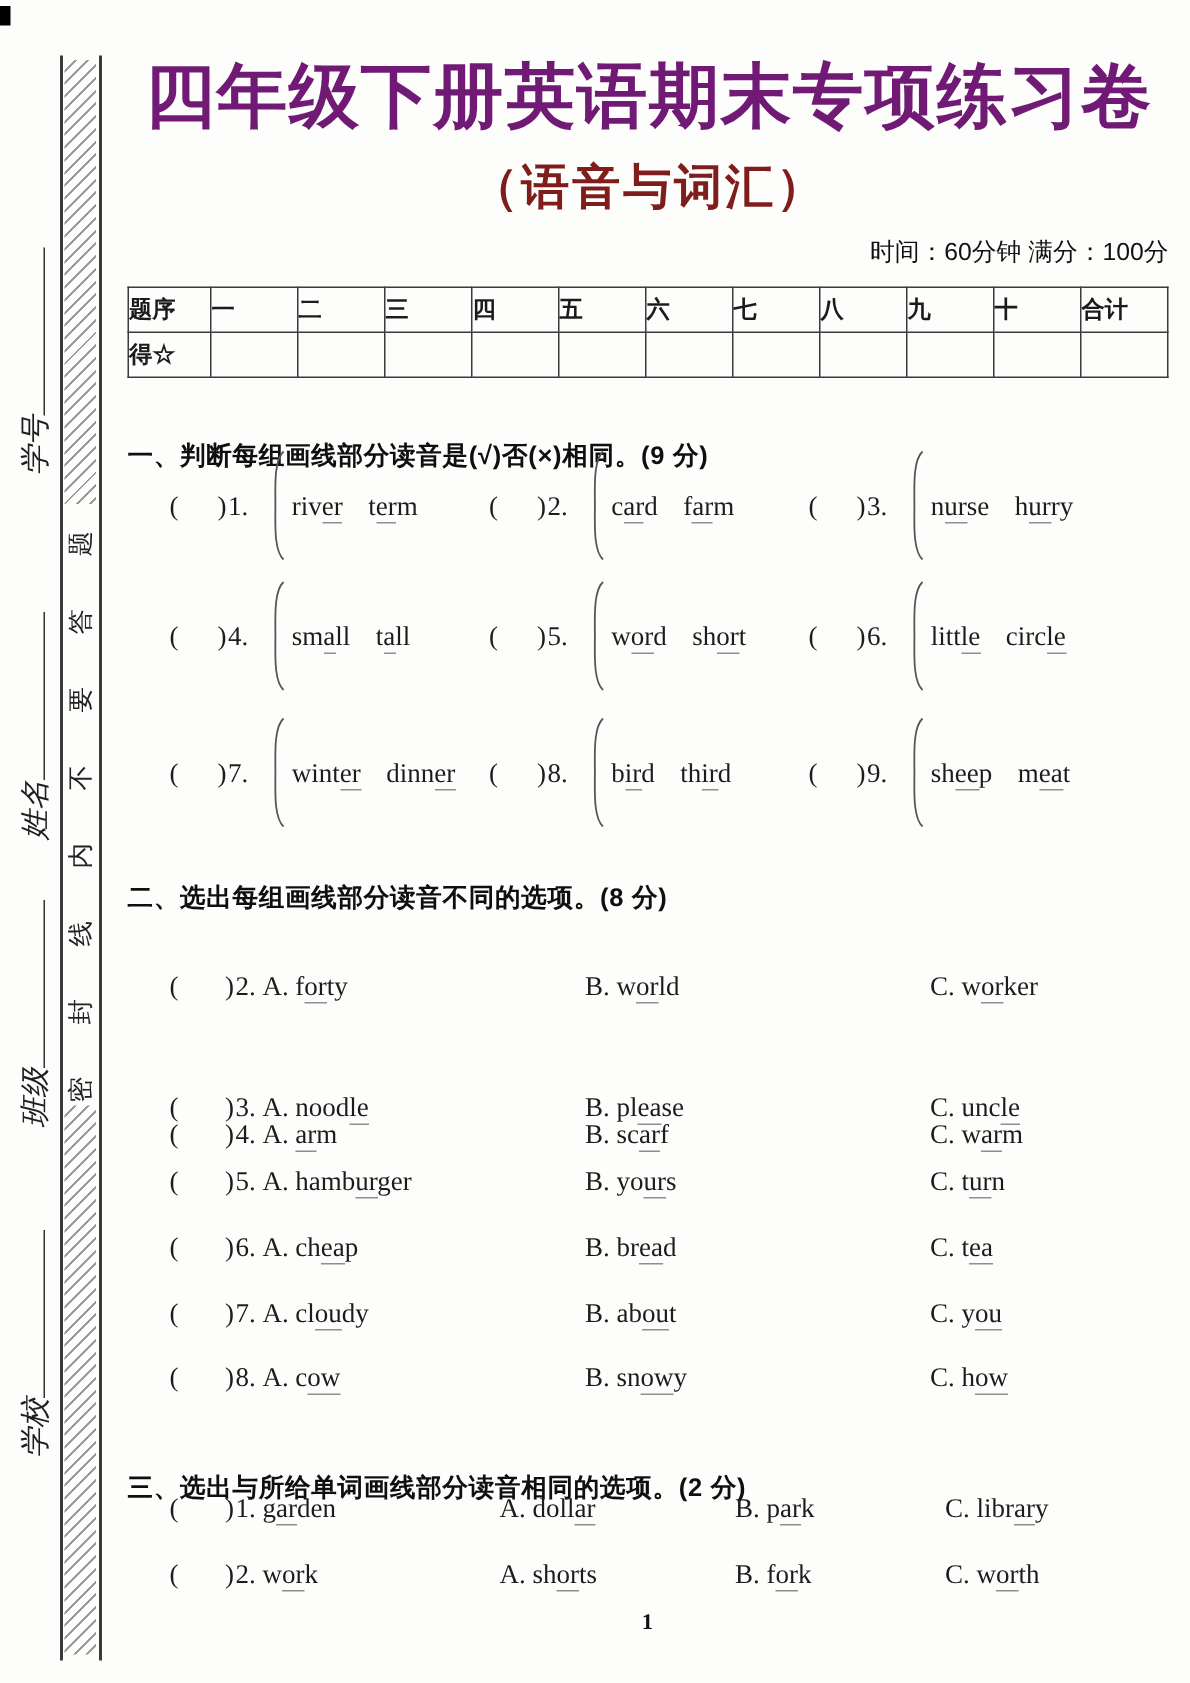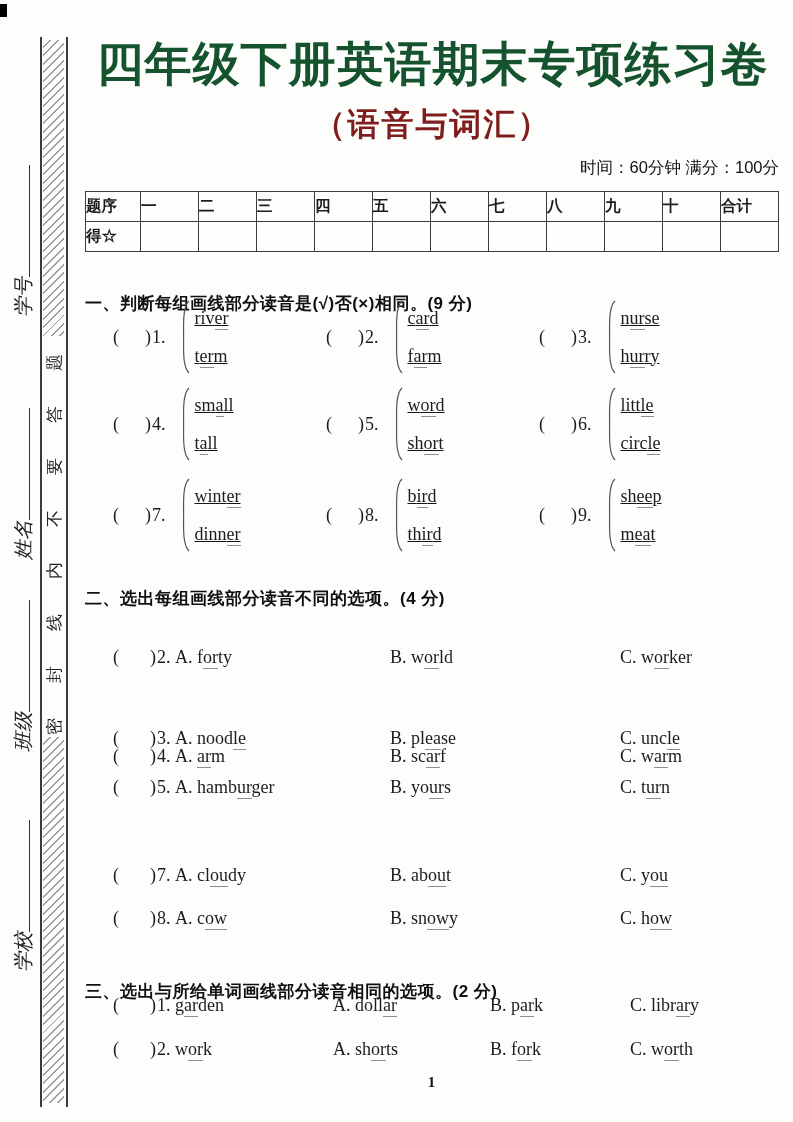--- a/index.html
+++ b/index.html
@@ -28,21 +28,21 @@
   .field-label{
     position:absolute;width:180px;height:26px;left:-67px;
     transform:rotate(-90deg);
     font-family:"DejaVu Serif",serif;font-style:italic;font-size:20px;color:#1e1e1e;
     white-space:nowrap;line-height:26px;
   }
   .fl-line{display:inline-block;width:112px;border-bottom:1.3px solid #333;height:14px;}
   
   .title{
     position:absolute;left:85px;top:33px;width:695px;text-align:center;
-    font-size:47px;font-weight:900;letter-spacing:1px;color:#14532d;white-space:nowrap;
+    font-size:47px;font-weight:900;letter-spacing:1px;color:#701a75;white-space:nowrap;
   }
   .subtitle{
     position:absolute;left:85px;top:103px;width:695px;text-align:center;
     font-size:32px;font-weight:800;letter-spacing:2px;color:#7f1d1d;
   }
   .meta{position:absolute;right:14px;top:157px;font-size:16.5px;color:#111;}
   
   table.score{
     position:absolute;left:85px;top:191px;width:694px;
     border-collapse:collapse;table-layout:fixed;
@@ -60,21 +60,21 @@
   }
   #sec1-heading{top:261px;} #sec2-heading{top:556px;} #sec3-heading{top:949px;}
   .serif, .word, .pnum, .par, .olet{font-family:"Liberation Serif",serif;font-size:18px;color:#1c1c1c;}
   .u{border-bottom:1.6px solid #8e8e8e;padding-bottom:1px;}
   .sp1{display:inline-block;width:26px;}
   .sp2{display:inline-block;width:31px;}
   #sec1-grid{position:absolute;left:113px;top:297px;width:667px;height:268px;}
   .pair-item{position:absolute;display:flex;align-items:center;height:80px;}
   .pnum{margin-left:1px;}
   .brace{margin-left:13px;flex:none;}
-  .pwords{display:flex;flex-direction:column;gap:17px;margin-left:5px;text-decoration:underline;}
+  .pwords{display:flex;gap:17px;margin-left:5px;}
   #sec2-rows{position:absolute;left:113px;top:603px;width:667px;height:340px;}
   #sec3-rows{position:absolute;left:113px;top:995px;width:667px;height:90px;}
   .opt-row{position:absolute;left:0;width:667px;height:24px;white-space:nowrap;}
   .opt-abs{position:absolute;top:0;white-space:nowrap;}
   .page-num{
     position:absolute;left:85px;top:1074px;width:693px;text-align:center;
     font-family:"Liberation Serif",serif;font-size:15px;font-weight:bold;color:#111;
   }
 </style>
 </head>
@@ -226,41 +226,46 @@
       <svg class="brace" width="11" height="76" viewBox="0 0 11 76">
         <path d="M10 2 C3.5 8 4.6 26 4.6 38 C4.6 50 3.5 68 10 74" fill="none" stroke="#555" stroke-width="1.2"></path>
       </svg>
       <span class="pwords">
         <span class="word">sh<span class="u">ee</span>p</span>
         <span class="word">m<span class="u">ea</span>t</span>
       </span>
     </div>
   </div>
 
-<div class="sec-heading" id="sec2-heading">二、选出每组画线部分读音不同的选项。(4 分)</div>
+<div class="sec-heading" id="sec2-heading">二、选出每组画线部分读音不同的选项。(8 分)</div>
 <div id="sec2-rows">
     <div class="opt-row" style="top: 43.6px;">
       <span class="opt-abs" style="left:0"><span class="par">(<i class="sp2"></i>)</span><span class="pnum">2.</span> <span class="olet">A.</span> <span class="word">f<span class="u">or</span>ty</span></span>
       <span class="opt-abs" style="left:277px"><span class="olet">B.</span> <span class="word">w<span class="u">or</span>ld</span></span>
       <span class="opt-abs" style="left:507px"><span class="olet">C.</span> <span class="word">w<span class="u">or</span>ker</span></span>
     </div>
     <div class="opt-row" style="top: 87.2px; margin-top: 38px;">
       <span class="opt-abs" style="left:0"><span class="par">(<i class="sp2"></i>)</span><span class="pnum">3.</span> <span class="olet">A.</span> <span class="word">nood<span class="u">le</span></span></span>
       <span class="opt-abs" style="left:277px"><span class="olet">B.</span> <span class="word">pl<span class="u">ea</span>se</span></span>
       <span class="opt-abs" style="left:507px"><span class="olet">C.</span> <span class="word">unc<span class="u">le</span></span></span>
     </div>
     <div class="opt-row" style="top: 130.8px; margin-top: 12px;">
       <span class="opt-abs" style="left:0"><span class="par">(<i class="sp2"></i>)</span><span class="pnum">4.</span> <span class="olet">A.</span> <span class="word"><span class="u">ar</span>m</span></span>
       <span class="opt-abs" style="left:277px"><span class="olet">B.</span> <span class="word">sc<span class="u">ar</span>f</span></span>
       <span class="opt-abs" style="left:507px"><span class="olet">C.</span> <span class="word">w<span class="u">ar</span>m</span></span>
     </div>
     <div class="opt-row" style="top: 174.4px;">
       <span class="opt-abs" style="left:0"><span class="par">(<i class="sp2"></i>)</span><span class="pnum">5.</span> <span class="olet">A.</span> <span class="word">hamb<span class="u">ur</span>ger</span></span>
       <span class="opt-abs" style="left:277px"><span class="olet">B.</span> <span class="word">yo<span class="u">ur</span>s</span></span>
       <span class="opt-abs" style="left:507px"><span class="olet">C.</span> <span class="word">t<span class="u">ur</span>n</span></span>
+    </div>
+    <div class="opt-row" style="top: 218px;">
+      <span class="opt-abs" style="left:0"><span class="par">(<i class="sp2"></i>)</span><span class="pnum">6.</span> <span class="olet">A.</span> <span class="word">ch<span class="u">ea</span>p</span></span>
+      <span class="opt-abs" style="left:277px"><span class="olet">B.</span> <span class="word">br<span class="u">ea</span>d</span></span>
+      <span class="opt-abs" style="left:507px"><span class="olet">C.</span> <span class="word">t<span class="u">ea</span></span></span>
     </div>
     <div class="opt-row" style="top: 261.6px;">
       <span class="opt-abs" style="left:0"><span class="par">(<i class="sp2"></i>)</span><span class="pnum">7.</span> <span class="olet">A.</span> <span class="word">cl<span class="u">ou</span>dy</span></span>
       <span class="opt-abs" style="left:277px"><span class="olet">B.</span> <span class="word">ab<span class="u">ou</span>t</span></span>
       <span class="opt-abs" style="left:507px"><span class="olet">C.</span> <span class="word">y<span class="u">ou</span></span></span>
     </div>
     <div class="opt-row" style="top: 305.2px;">
       <span class="opt-abs" style="left:0"><span class="par">(<i class="sp2"></i>)</span><span class="pnum">8.</span> <span class="olet">A.</span> <span class="word">c<span class="u">ow</span></span></span>
       <span class="opt-abs" style="left:277px"><span class="olet">B.</span> <span class="word">sn<span class="u">ow</span>y</span></span>
       <span class="opt-abs" style="left:507px"><span class="olet">C.</span> <span class="word">h<span class="u">ow</span></span></span>

